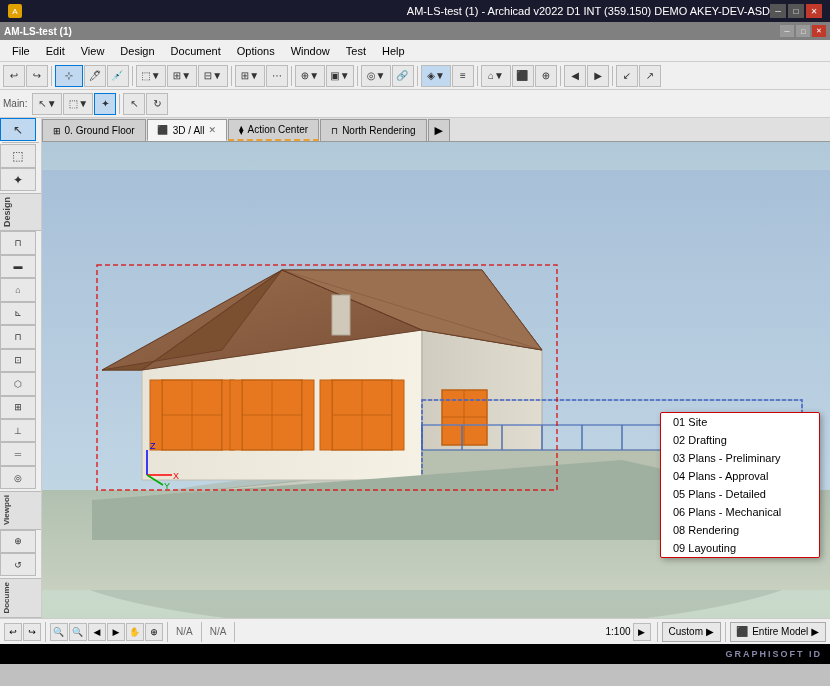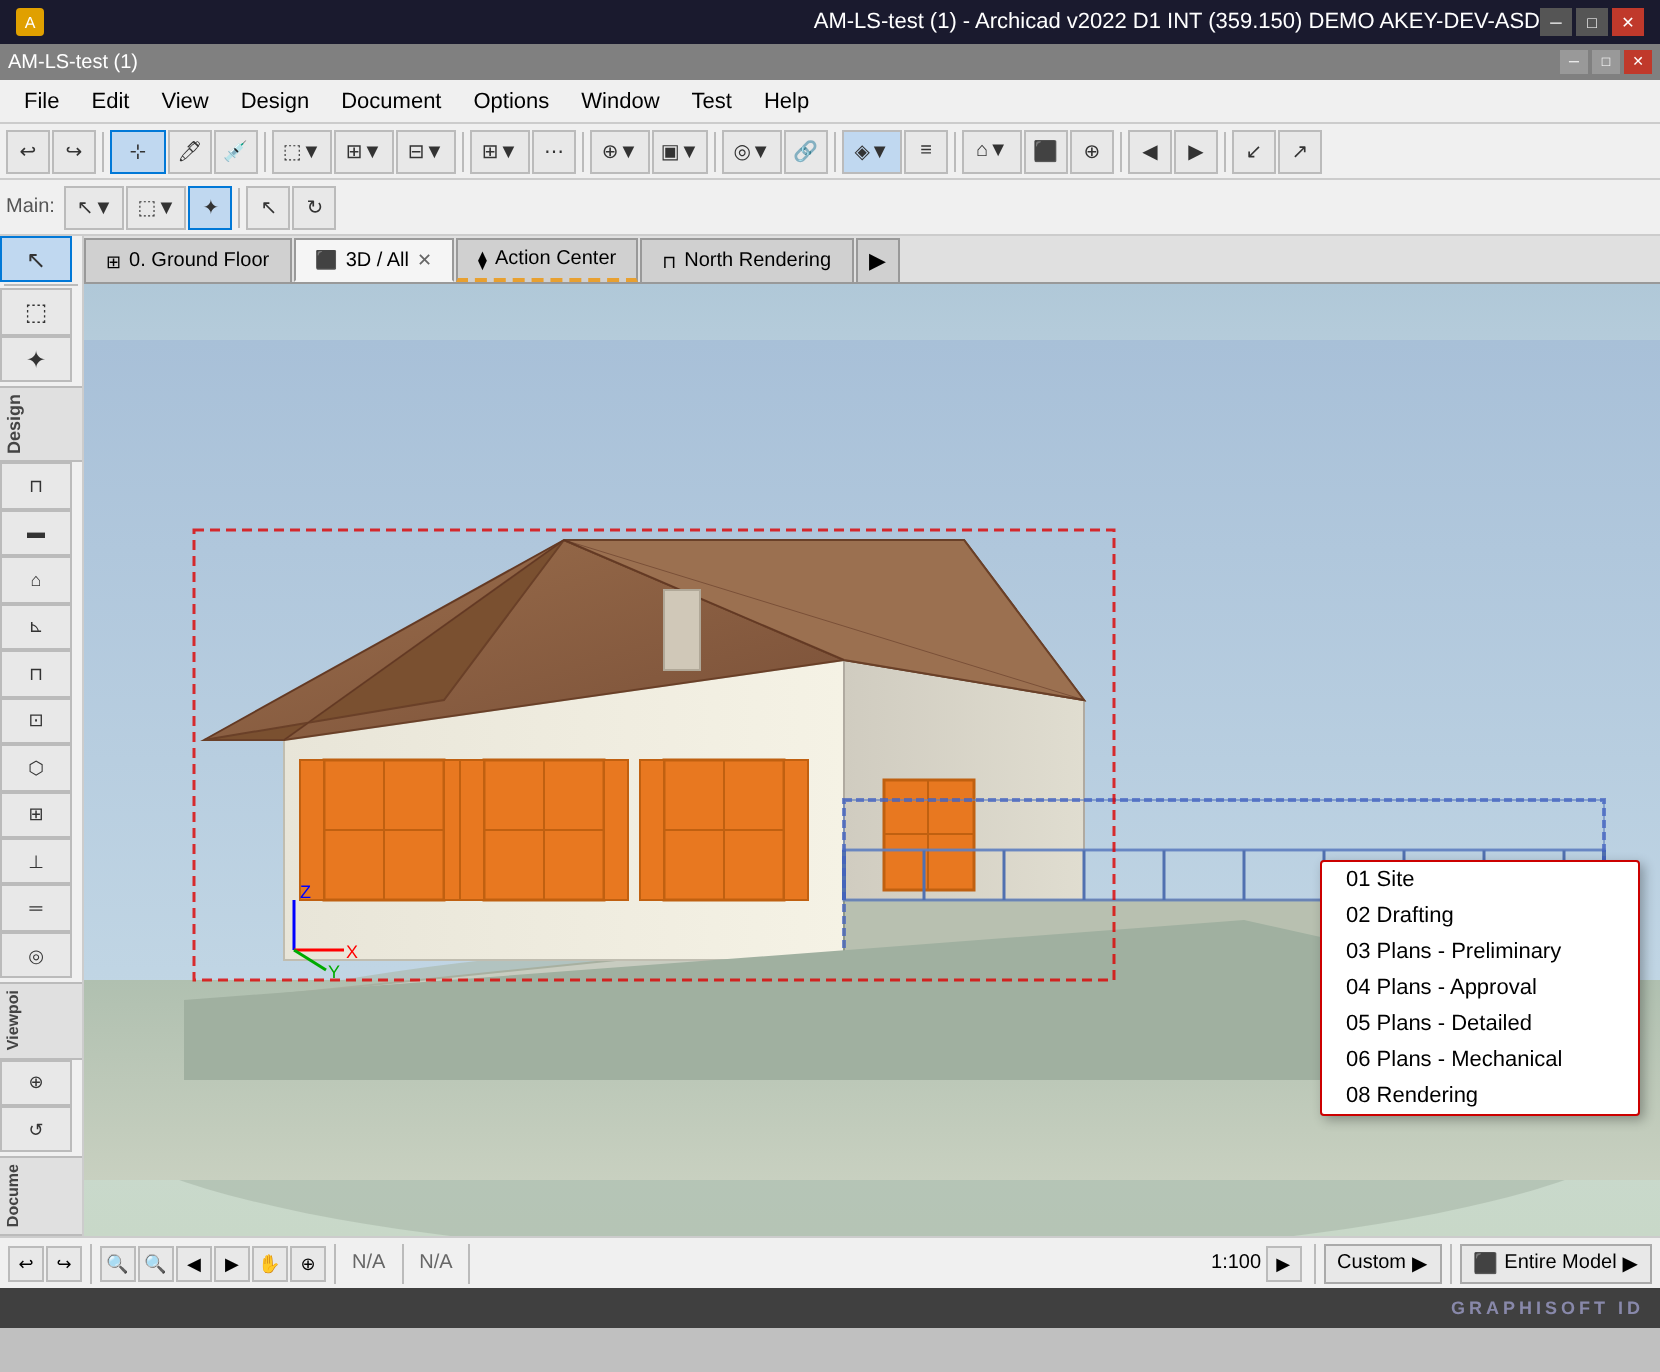--- a/index.html
+++ b/index.html
@@ -48,21 +48,21 @@
   </div>
   <div style="flex:1; text-align:right; font-size:11px;">AM-LS-test (1) - Archicad v2022 D1 INT (359.150) DEMO AKEY-DEV-ASD</div>
   <div style="display:flex; gap:2px;">
     <button style="width:16px; height:14px; background:#555; border:none; color:white; font-size:8px; cursor:pointer;">─</button>
     <button style="width:16px; height:14px; background:#555; border:none; color:white; font-size:8px; cursor:pointer;">□</button>
     <button style="width:16px; height:14px; background:#c0392b; border:none; color:white; font-size:8px; cursor:pointer;">✕</button>
   </div>
 </div>
 
 <div style="background:#808080; height:18px; display:flex; align-items:center; justify-content:space-between; padding:0 4px;">
-  <div style="color:white; font-size:10px;">AM-LS-test (1)</div>
+  <div style="color:white; font-size:10px;font-weight:bold;">AM-LS-test (1)</div>
   <div style="display:flex; gap:2px;">
     <button style="width:14px; height:12px; background:#999; border:none; color:white; font-size:7px; cursor:pointer;">─</button>
     <button style="width:14px; height:12px; background:#999; border:none; color:white; font-size:7px; cursor:pointer;">□</button>
     <button style="width:14px; height:12px; background:#c0392b; border:none; color:white; font-size:7px; cursor:pointer;">✕</button>
   </div>
 </div>
 
 <div id="menu-bar">
   <span class="menu-item">File</span>
   <span class="menu-item">Edit</span>
@@ -299,20 +299,21 @@
 
       
       <div id="dropdown-menu">
         <div class="dd-item">01 Site</div>
         <div class="dd-item">02 Drafting</div>
         <div class="dd-item">03 Plans - Preliminary</div>
         <div class="dd-item">04 Plans - Approval</div>
         <div class="dd-item">05 Plans - Detailed</div>
         <div class="dd-item">06 Plans - Mechanical</div>
         <div class="dd-item">08 Rendering</div>
+        <div class="dd-item">09 Layouting</div>
       </div>
     </div>
   </div>
 </div>
 
 <div style="background:#f0f0f0; height:26px; display:flex; align-items:center; border-top:1px solid #ccc; font-size:10px;">
 
   <div style="display:flex; align-items:center; padding:0 4px; gap:1px;">
     <button class="bb-btn">↩</button>
     <button class="bb-btn">↪</button>
@@ -346,15 +347,15 @@
   <div style="width:1px; height:20px; background:#bbb;"></div>
   <div style="padding:0 4px; display:flex; align-items:center;">
     <button style="height:20px; padding:0 6px; background:#e8e8e8; border:1px solid #aaa; cursor:pointer; font-size:10px; display:flex; align-items:center; gap:3px;">
       <span>⬛</span>
       <span>Entire Model</span>
       <span>▶</span>
     </button>
   </div>
 </div>
 
-<div style="background:#404040; height:20px; display:flex; align-items:center; justify-content:flex-end; padding:0 8px;">
+<div style="background:#000000; height:20px; display:flex; align-items:center; justify-content:flex-end; padding:0 8px;">
   <span style="color:#8888aa; font-size:9px; letter-spacing:2px; font-weight:bold;">GRAPHISOFT ID</span>
 </div>
 
 </body></html>

